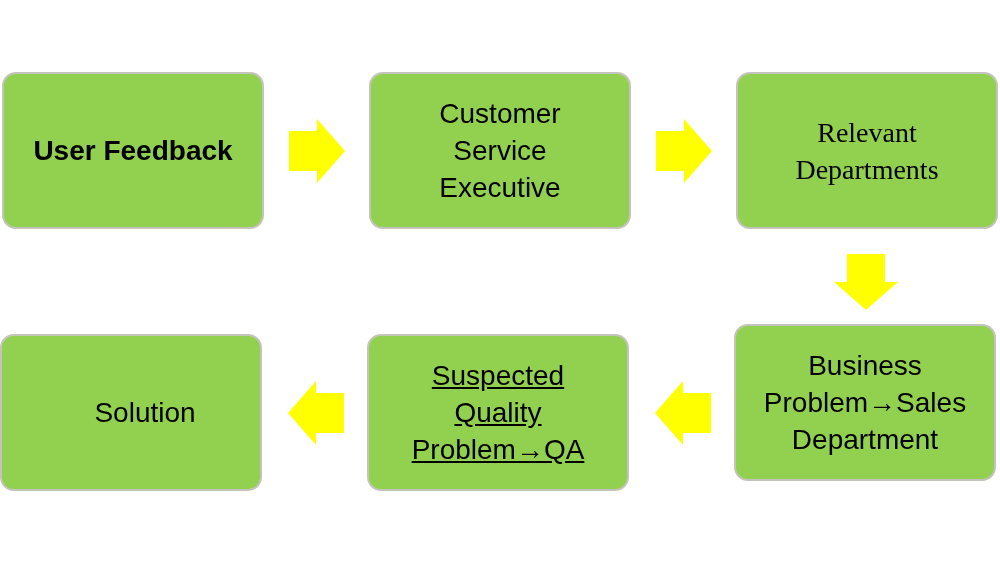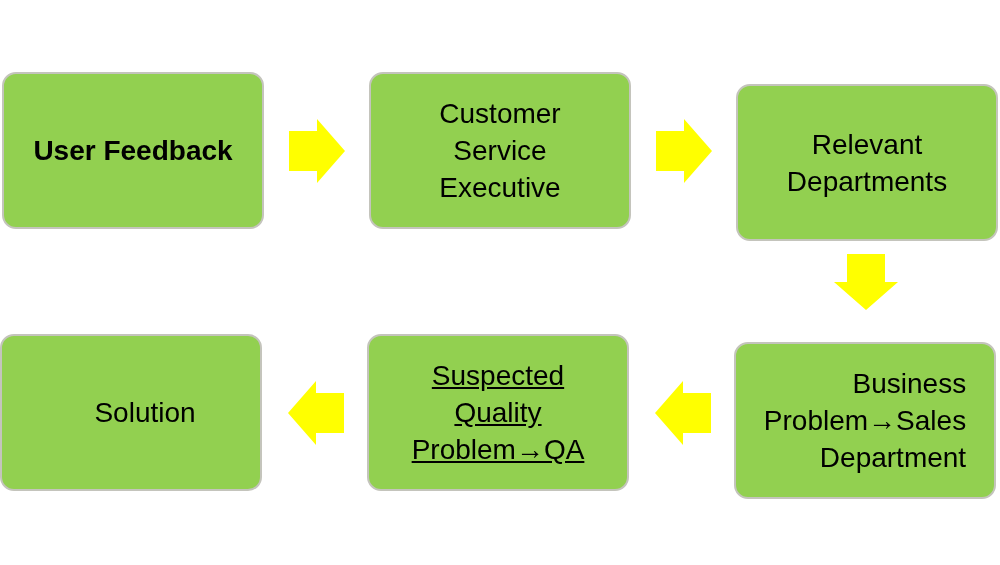--- a/index.html
+++ b/index.html
@@ -7,23 +7,23 @@
   .box { position:absolute; width:262px; height:157px; background:#92d050; border:2px solid #c4c4bc; border-radius:14px; box-sizing:border-box; display:flex; align-items:center; justify-content:center; text-align:center; color:#000; font-size:28px; line-height:37px; white-space:pre-line; }
   .arrow { position:absolute; }
 </style>
 </head>
 <body>
 
 <div class="box" style="left:2px;top:72px;font-weight:bold;">User Feedback</div>
 <div class="box" style="left:369px;top:72px;">Customer
 Service
 Executive</div>
-<div class="box" style="left:736px;top:84px;">Relevant
+<div class="box" style="left:736px;top:72px;font-family:Liberation Serif, serif;">Relevant
 Departments</div>
-<div class="box" style="left:734px;top:342px;text-align:right;">Business
+<div class="box" style="left:734px;top:324px;">Business
 Problem→Sales
 Department</div>
 <div class="box" style="left:367px;top:334px;text-decoration:underline;">Suspected
 Quality
 Problem→QA</div>
 <div class="box" style="left:0px;top:334px;padding-left:28px;">Solution</div>
 
 <svg class="arrow" style="left:289px;top:119px;" width="56" height="64">
   <polygon points="0,12 28,12 28,0 56,32 28,64 28,52 0,52" fill="#ffff00"></polygon>
 </svg>

